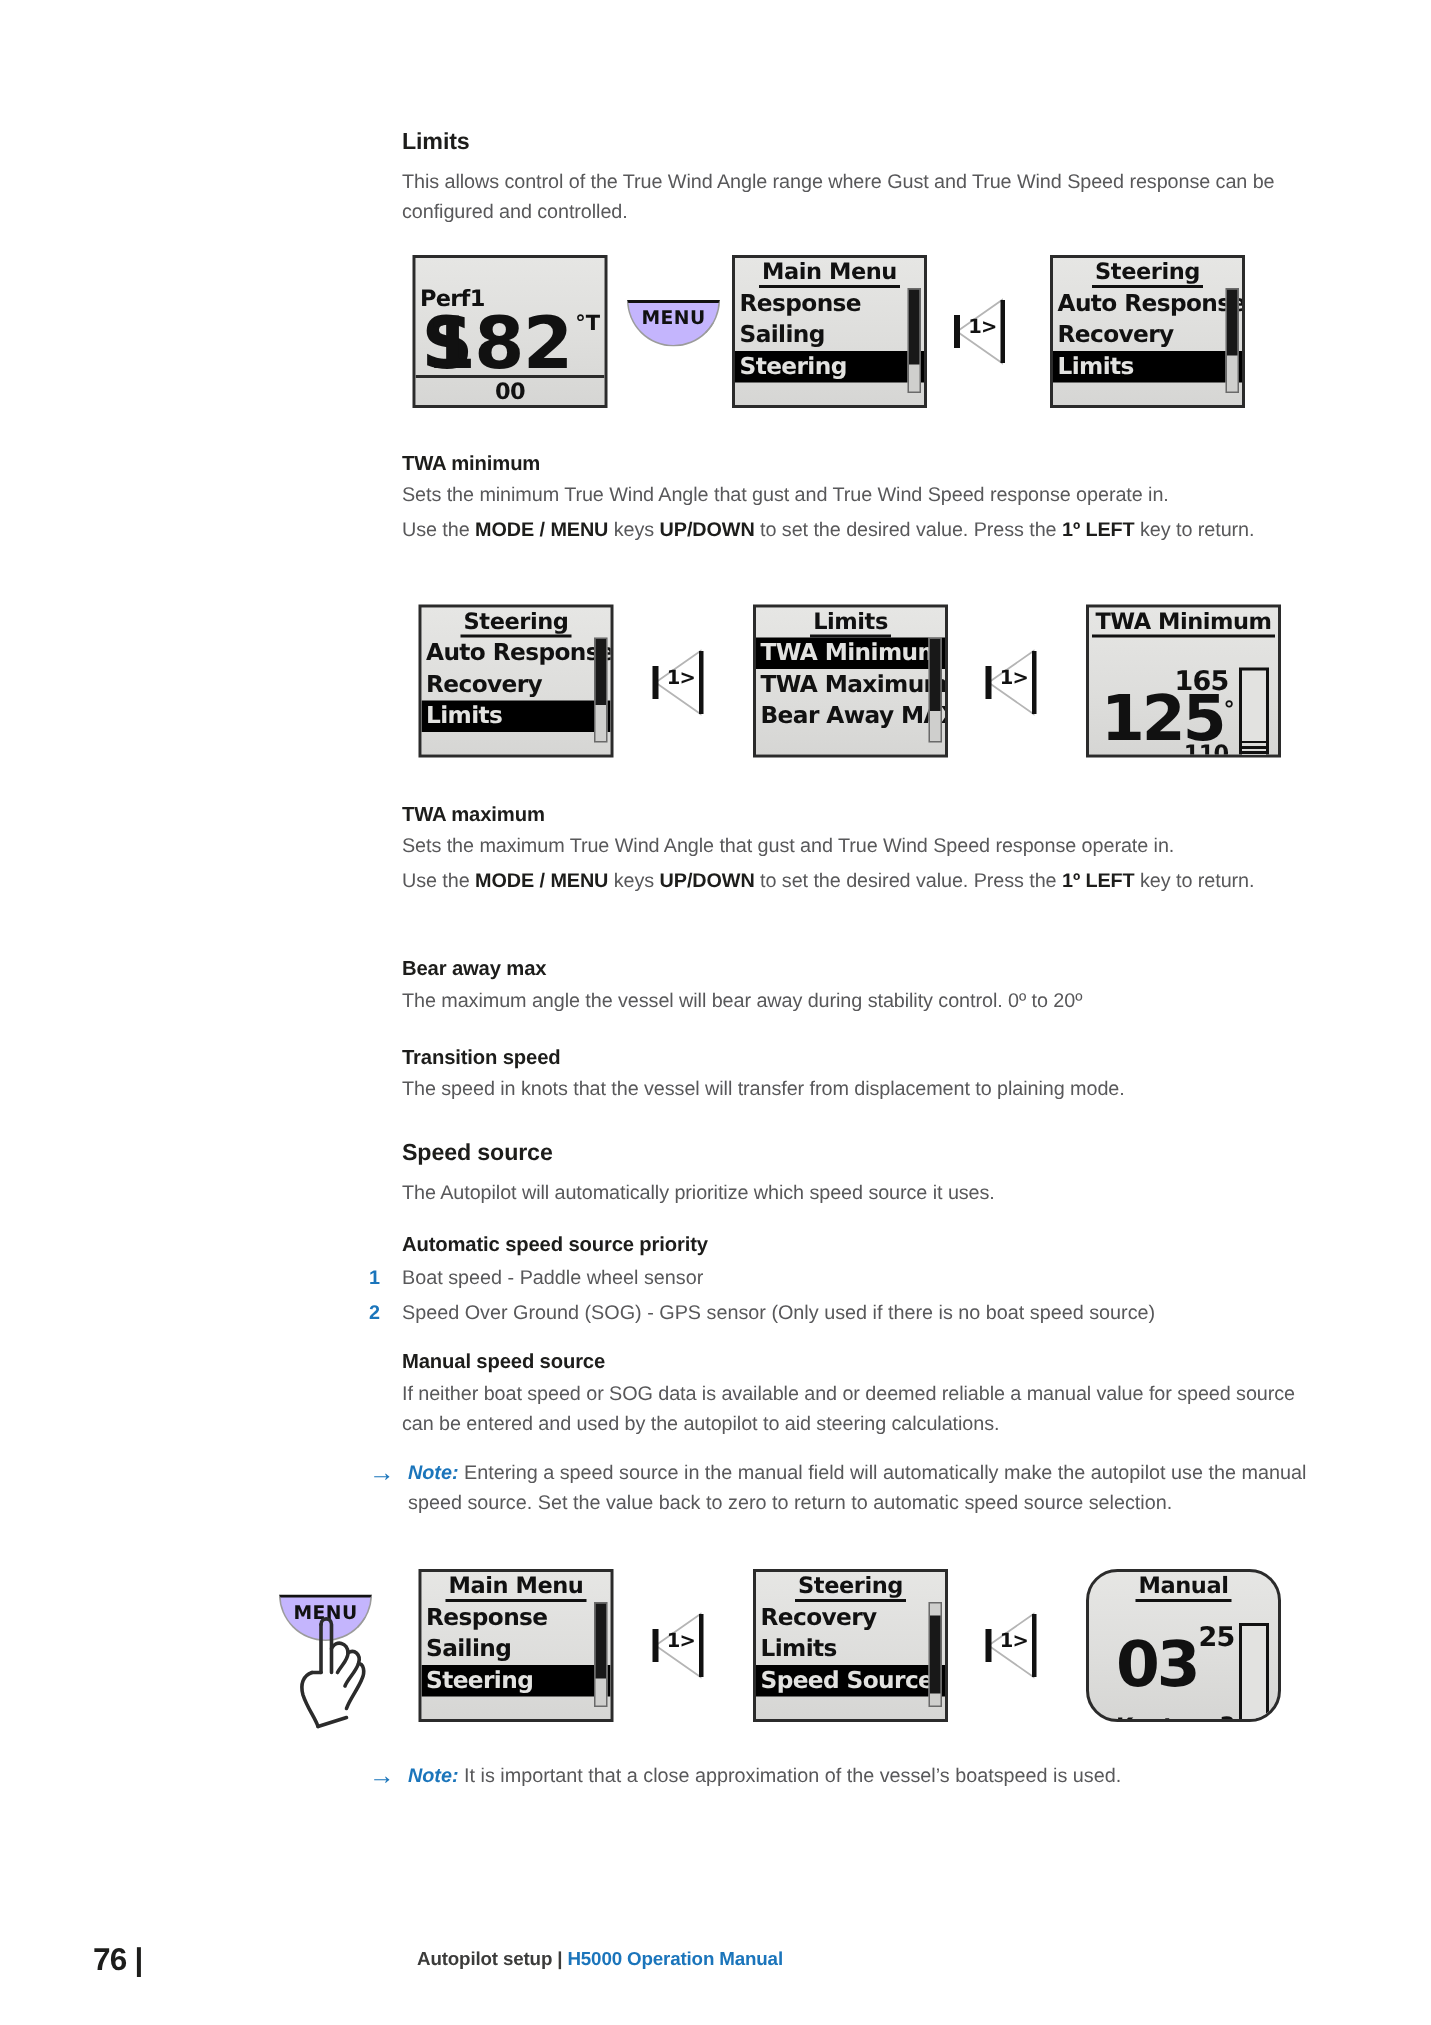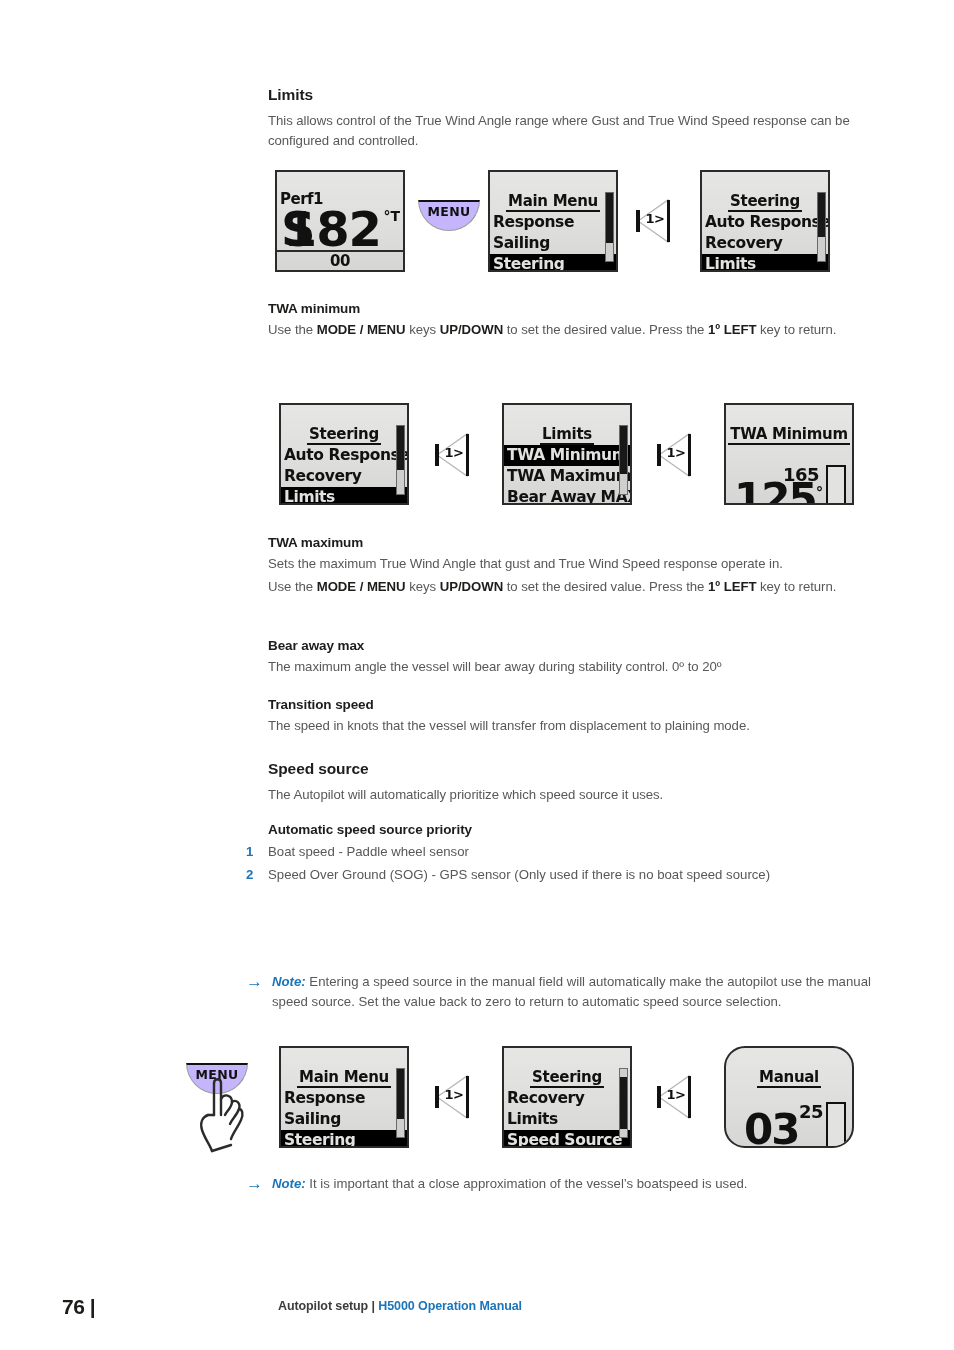--- a/index.html
+++ b/index.html
@@ -72,21 +72,20 @@
     color:#111;
     font-size:15px;
     letter-spacing:-0.3px;
     margin-top:1px;
     line-height:17px;
   }
   .lcd-title span {
     border-bottom:2px solid #111;
     padding:0 2px 0px 2px;
     display:inline-block;
-    margin-top:20px;
   }
   .menu-row {
     font-size:15.5px;
     font-weight:bold;
     color:#111;
     line-height:21px;
     padding-left:3px;
     letter-spacing:-0.4px;
     white-space:nowrap;
   }
@@ -259,20 +258,21 @@
     <div>
         <div class="menu-row sel">Limits</div>
       </div>
     <div class="scrollbar" style="top:20px; height:70px;">
       <div class="scrollthumb" style="top:0px; height:44px;"></div>
     </div>
   </div>
 
   <div class="block" style="left:268px; top:301px; width:600px;">
     <h3 class="sub-title">TWA minimum</h3>
+    <p class="body">Sets the minimum True Wind Angle that gust and True Wind Speed response operate in.</p>
     <p class="body"><span>Use the </span><span class="b">MODE / MENU</span><span> keys </span><span class="b">UP/DOWN</span><span> to set the desired value. Press the </span><span class="b">1º LEFT</span><span> key to return.</span></p>
   </div>
 
   <div class="lcd" style="left:279px; top:403px; width:130px; height:102px;">
     <div class="lcd-title"><span>Steering</span></div>
     <div>
         <div class="menu-row">Auto Response</div>
       </div>
     <div>
         <div class="menu-row">Recovery</div>
@@ -359,20 +359,24 @@
     <div class="numrow">
       <div class="num">1</div>
       <div class="txt">Boat speed - Paddle wheel sensor</div>
     </div>
     <div class="numrow">
       <div class="num">2</div>
       <div class="txt">Speed Over Ground (SOG) - GPS sensor (Only used if there is no boat speed source)</div>
     </div>
   </div>
 
+  <div class="block" style="left:268px; top:900px; width:600px;">
+    <h3 class="sub-title">Manual speed source</h3>
+    <p class="body">If neither boat speed or SOG data is available and or deemed reliable a manual value for speed source can be entered and used by the autopilot to aid steering calculations.</p>
+  </div>
 
   <div class="noterow" style="left:246px; top:972px; width:640px;">
     <div class="arrow">→</div>
     <div class="notebody"><span class="notelabel">Note:</span><span> Entering a speed source in the manual field will automatically make the autopilot use the manual speed source. Set the value back to zero to return to automatic speed source selection.</span></div>
   </div>
 
   <div class="key-menu" style="left:186px; top:1063px;">
     <div class="kl">MENU</div>
   </div>
   <div class="hand" style="left:188px; top:1075px;">

